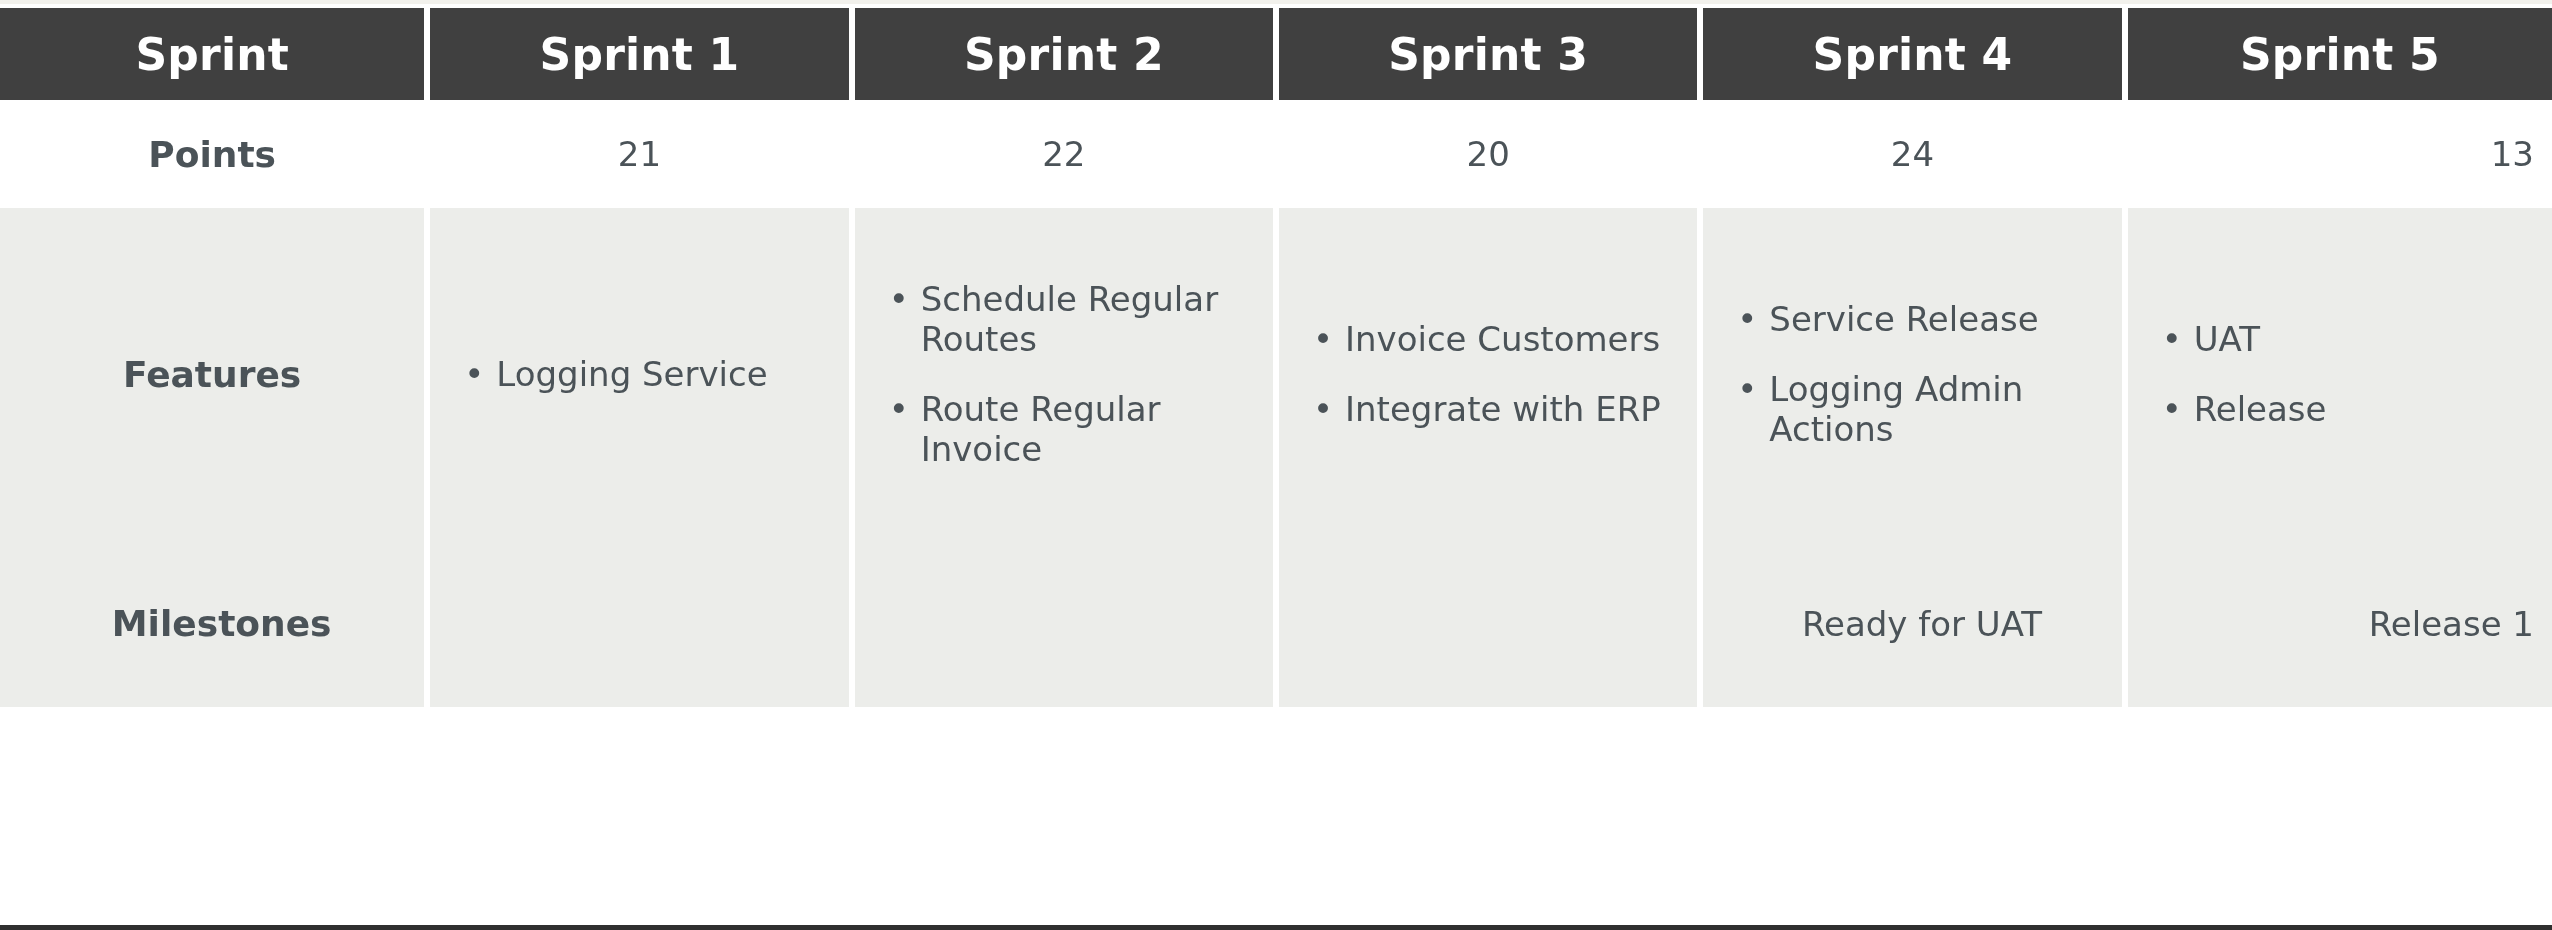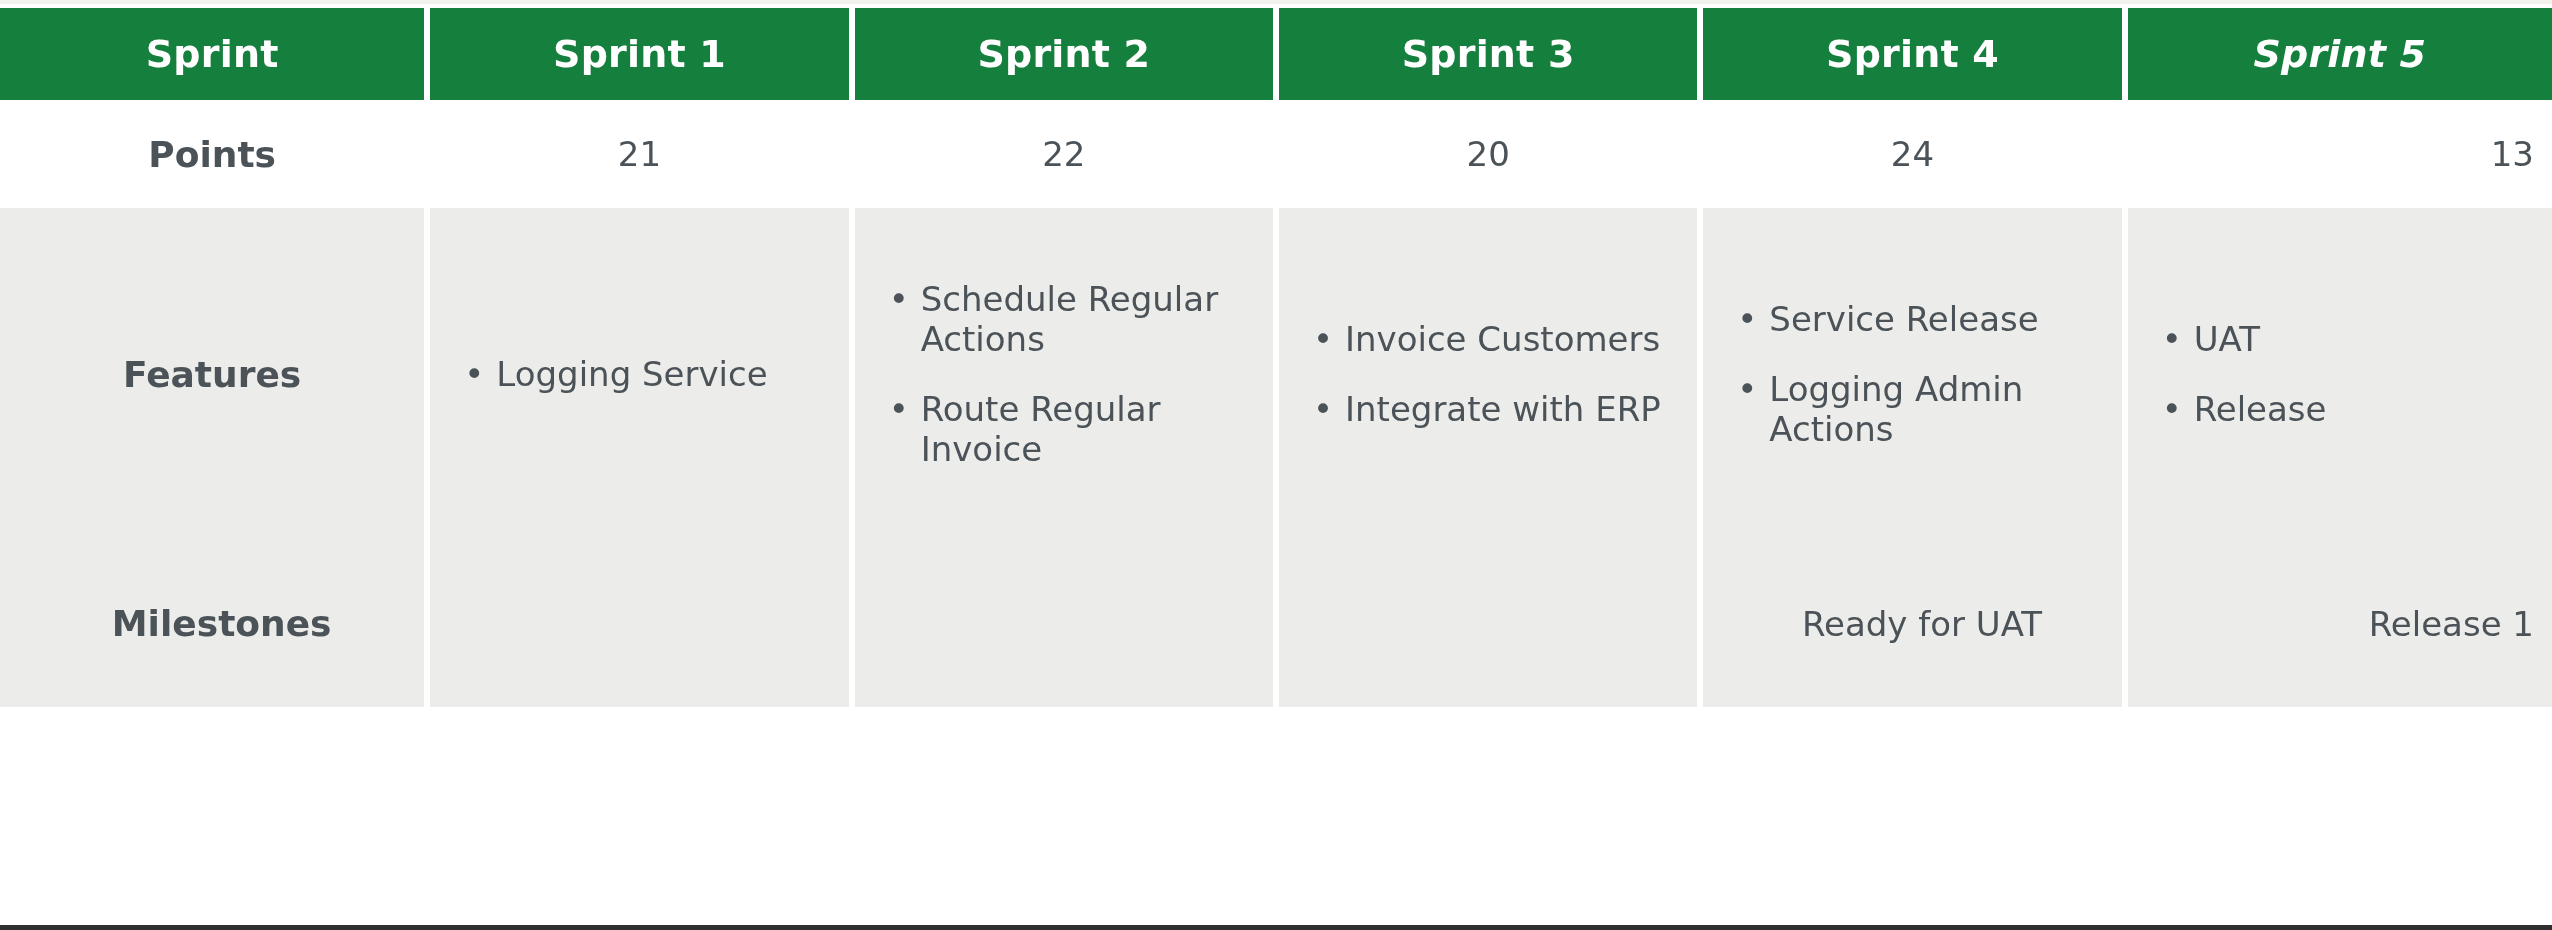--- a/index.html
+++ b/index.html
@@ -21,31 +21,31 @@
     width: 2552px;
     border-collapse: separate;
     border-spacing: 0;
     table-layout: fixed;
   }
   col.label-col { width: 430px; }
   col.sprint-col { width: 424px; }
 
   
   tr.header-row th {
-    background: #15803d;
+    background: #404040;
     color: #ffffff;
     font-weight: bold;
-    font-size: 38px;
+    font-size: 44px;
     height: 92px;
     text-align: center;
     vertical-align: middle;
     border-right: 6px solid #ffffff;
     letter-spacing: .2px;
   }
-  tr.header-row th:last-child { border-right: none; font-style: italic; }
+  tr.header-row th:last-child { border-right: none; }
 
   
   td.cell, th.rowlabel {
     border-right: 6px solid #ffffff;
     vertical-align: middle;
     font-size: 34px;
     color: #4b5358;
     text-align: center;
     padding: 0 18px;
   }
@@ -154,21 +154,21 @@
         <th class="rowlabel">Features</th>
 
         <td class="cell features">
           <ul class="feature-list">
             <li><span class="bullet-dot">•</span><span>Logging Service</span></li>
           </ul>
         </td>
 
         <td class="cell features">
           <ul class="feature-list">
-            <li><span class="bullet-dot">•</span><span>Schedule Regular Actions</span></li>
+            <li><span class="bullet-dot">•</span><span>Schedule Regular Routes</span></li>
             <li><span class="bullet-dot">•</span><span>Route Regular Invoice</span></li>
           </ul>
         </td>
 
         <td class="cell features">
           <ul class="feature-list">
             <li><span class="bullet-dot">•</span><span>Invoice Customers</span></li>
             <li><span class="bullet-dot">•</span><span>Integrate with ERP</span></li>
           </ul>
         </td>

